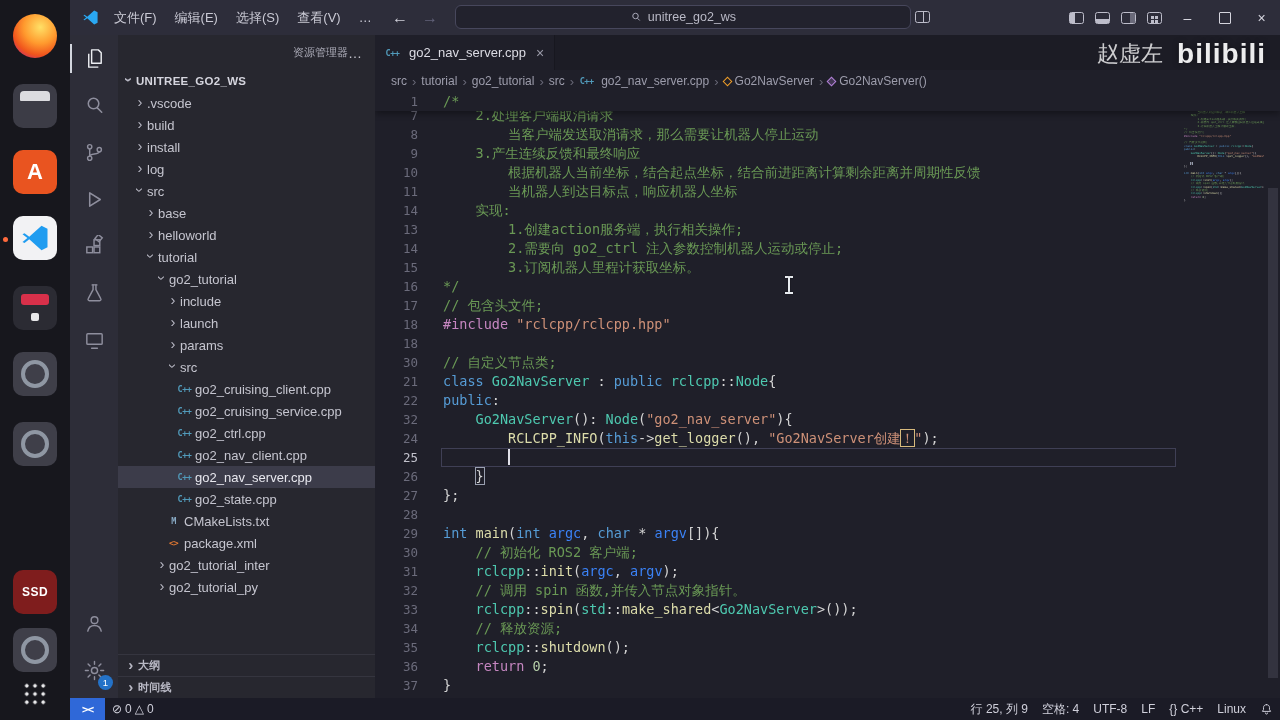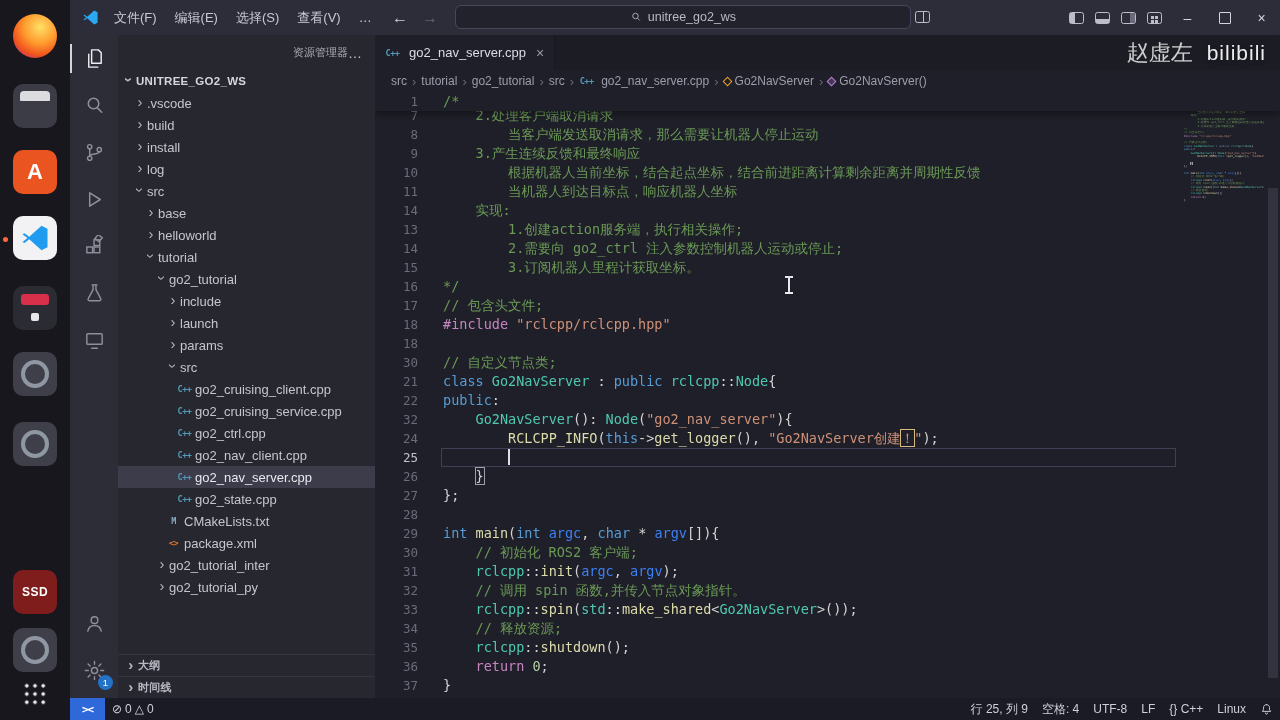--- a/index.html
+++ b/index.html
@@ -39,21 +39,21 @@
   .lt-right::before { content:''; position:absolute; right:0; top:0; bottom:0; width:5px; background:#6a6a7a; }
   .lt-custom::before { content:''; position:absolute; left:3px; top:3px; width:3px; height:3px; background:#bdbdca; box-shadow:4px 0 #bdbdca, 0 4px #bdbdca, 4px 4px #bdbdca; }
   .lt-split::before { content:''; position:absolute; left:6.5px; top:0; bottom:0; width:1.3px; background:#bdbdca; }
   #win-controls { position:absolute; right:0; top:0; height:35px; display:flex; }
   .wc { width:37px; height:35px; display:flex; align-items:center; justify-content:center; color:#d5d5de; font-size:14px; }
   .wc-max::before { content:''; width:10px; height:10px; border:1.2px solid #d5d5de; border-radius:1px; }
 
   
   #watermark { position:absolute; right:14px; top:30px; display:flex; align-items:center; gap:14px; z-index:40; pointer-events:none;margin-top:8px; }
   #wm-author { font-size:22px; color:rgba(255,255,255,.78); }
-  #wm-brand { font-size:21px; font-weight:normal; color:rgba(255,255,255,.92); letter-spacing:1px; text-shadow:0 0 6px rgba(0,0,0,.4); }
+  #wm-brand { font-size:28px; font-weight:bold; color:rgba(255,255,255,.92); letter-spacing:1px; text-shadow:0 0 6px rgba(0,0,0,.4); }
 
   
   #activitybar { position:absolute; left:70px; top:35px; width:48px; height:663px; background:#2d2d38; z-index:5; }
   .ab-item { position:relative; width:48px; height:47px; display:flex; align-items:center; justify-content:center; color:#8e8e9d; }
   .ab-item.active { color:#eceef2; }
   .ab-item.active::before { content:''; position:absolute; left:0; top:9px; bottom:9px; width:2px; background:#d3d6de; }
   #ab-bottom { position:absolute; bottom:4px; left:0; width:48px; }
   .badge { position:absolute; right:5px; bottom:4px; min-width:15px; height:15px; border-radius:8px; background:#2472c8; color:#fff; font-size:9.5px; display:flex; align-items:center; justify-content:center; }
 
   

